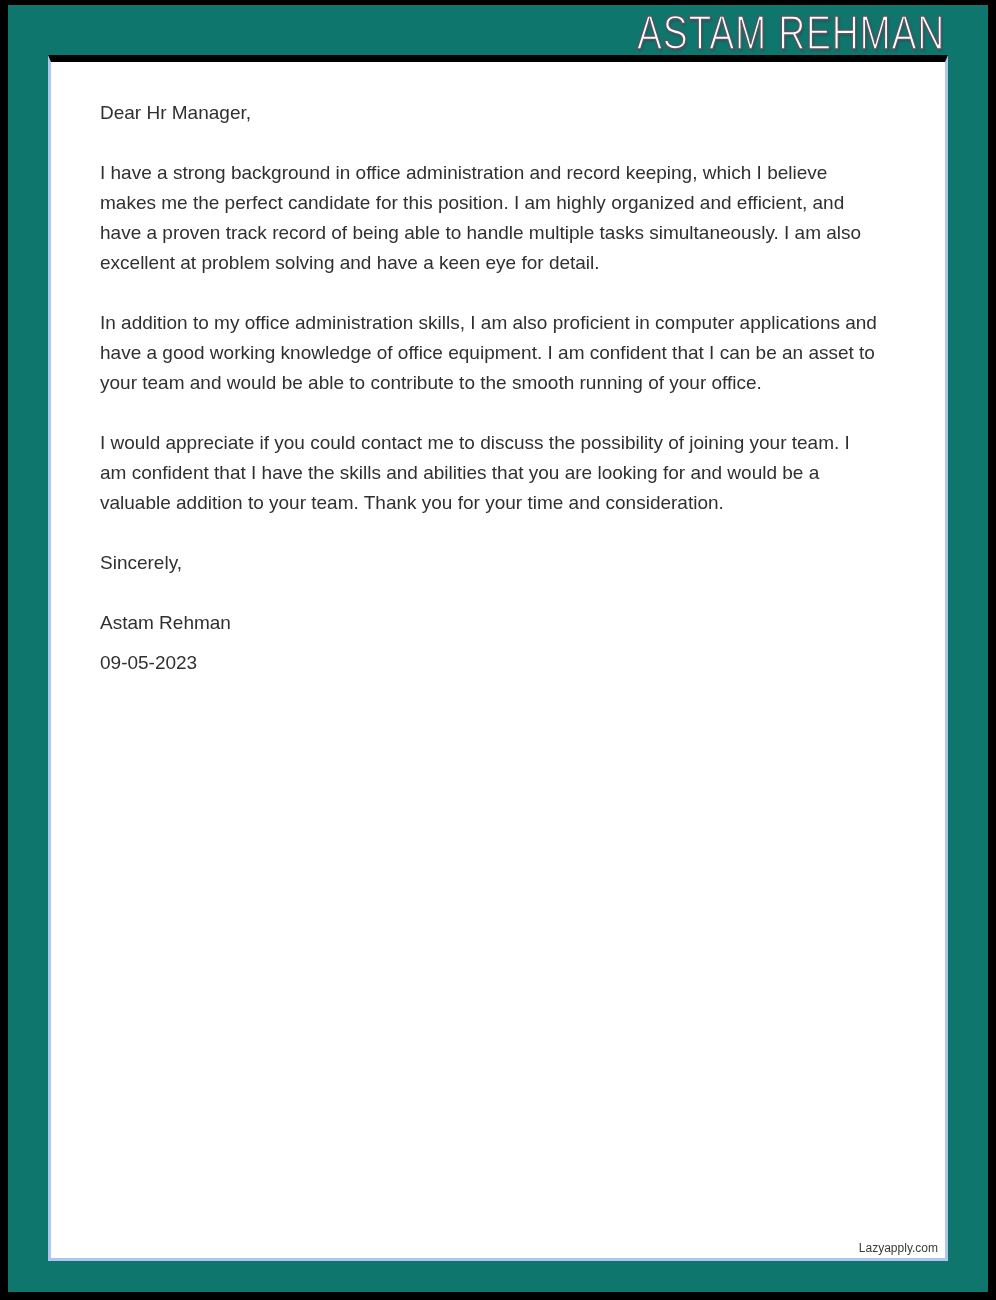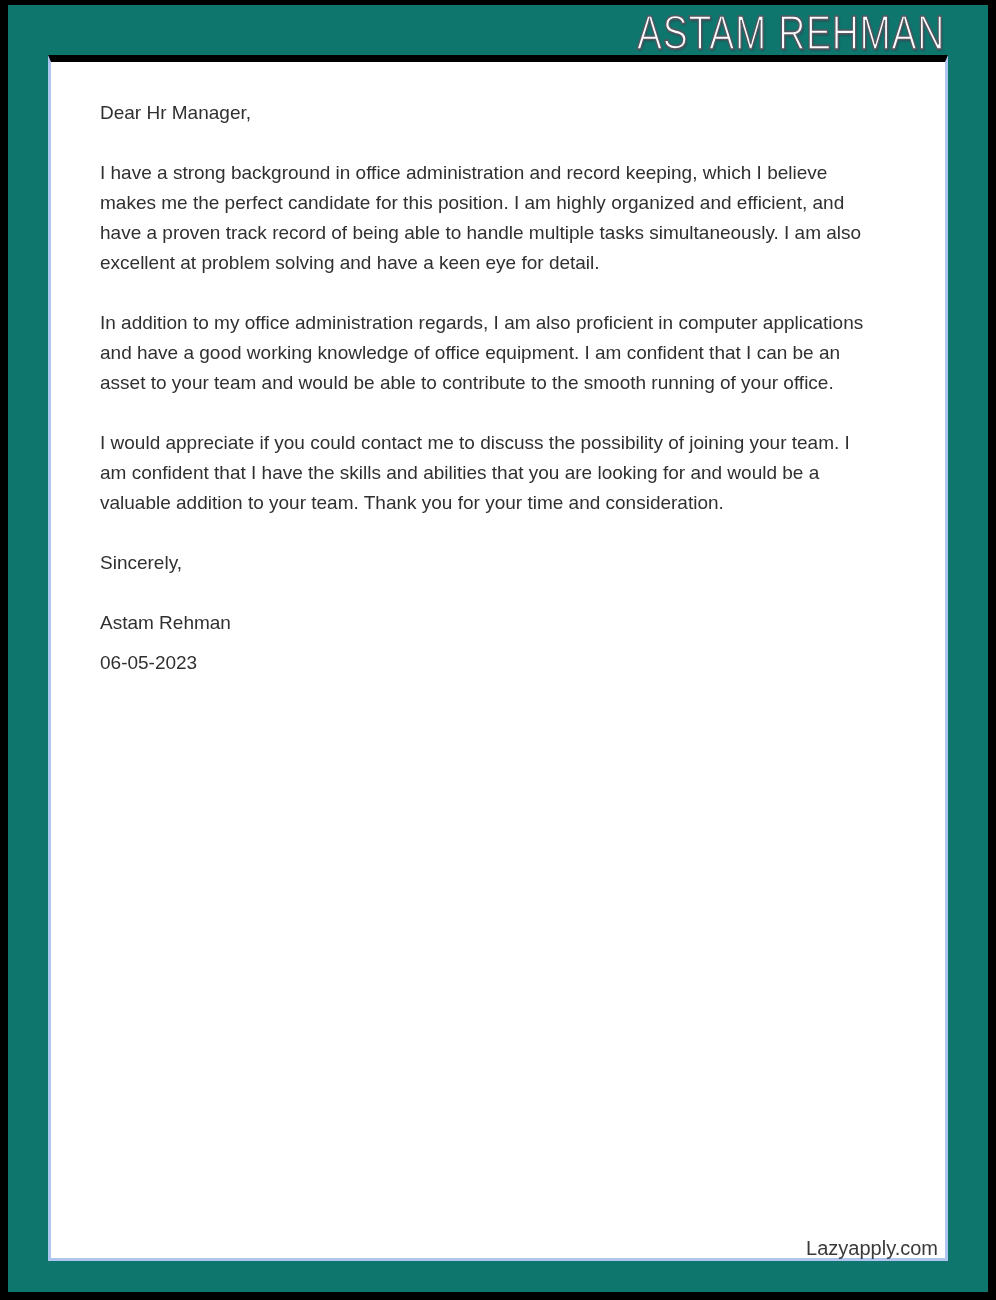--- a/index.html
+++ b/index.html
@@ -57,21 +57,21 @@
   }
   .signature { margin-bottom: 0 !important; }
   .letter-date {
     margin-top: 10px !important;
     color: #1b7ced;
   }
   .watermark {
     position: absolute;
     right: 7px;
     bottom: 0px;
-    font-size: 20px;
+    font-size: 12px;
     line-height: 19px;
     color: #3a3a3a;
     font-weight: 300;
   }
 </style>
 </head>
 <body>
 
 <div class="page">
 
@@ -79,27 +79,27 @@
     <h1 class="header-name">ASTAM REHMAN</h1>
   </div>
 
   <div class="letter">
 
     <p>Dear Hr Manager,</p>
 
 
     <p>I have a strong background in office administration and record keeping, which I believe makes me the perfect candidate for this position. I am highly organized and efficient, and have a proven track record of being able to handle multiple tasks simultaneously. I am also excellent at problem solving and have a keen eye for detail.</p>
 
-    <p>In addition to my office administration regards, I am also proficient in computer applications and have a good working knowledge of office equipment. I am confident that I can be an asset to your team and would be able to contribute to the smooth running of your office.</p>
+    <p>In addition to my office administration skills, I am also proficient in computer applications and have a good working knowledge of office equipment. I am confident that I can be an asset to your team and would be able to contribute to the smooth running of your office.</p>
 
     <p>I would appreciate if you could contact me to discuss the possibility of joining your team. I am confident that I have the skills and abilities that you are looking for and would be a valuable addition to your team. Thank you for your time and consideration.</p>
 
     <p>Sincerely,</p>
 
     <p class="signature">Astam Rehman</p>
 
-    <p class="letter-date">06-05-2023</p>
+    <p class="letter-date">09-05-2023</p>
 
     <div class="watermark">Lazyapply.com</div>
 
   </div>
 
 </div>
 
 </body></html>

